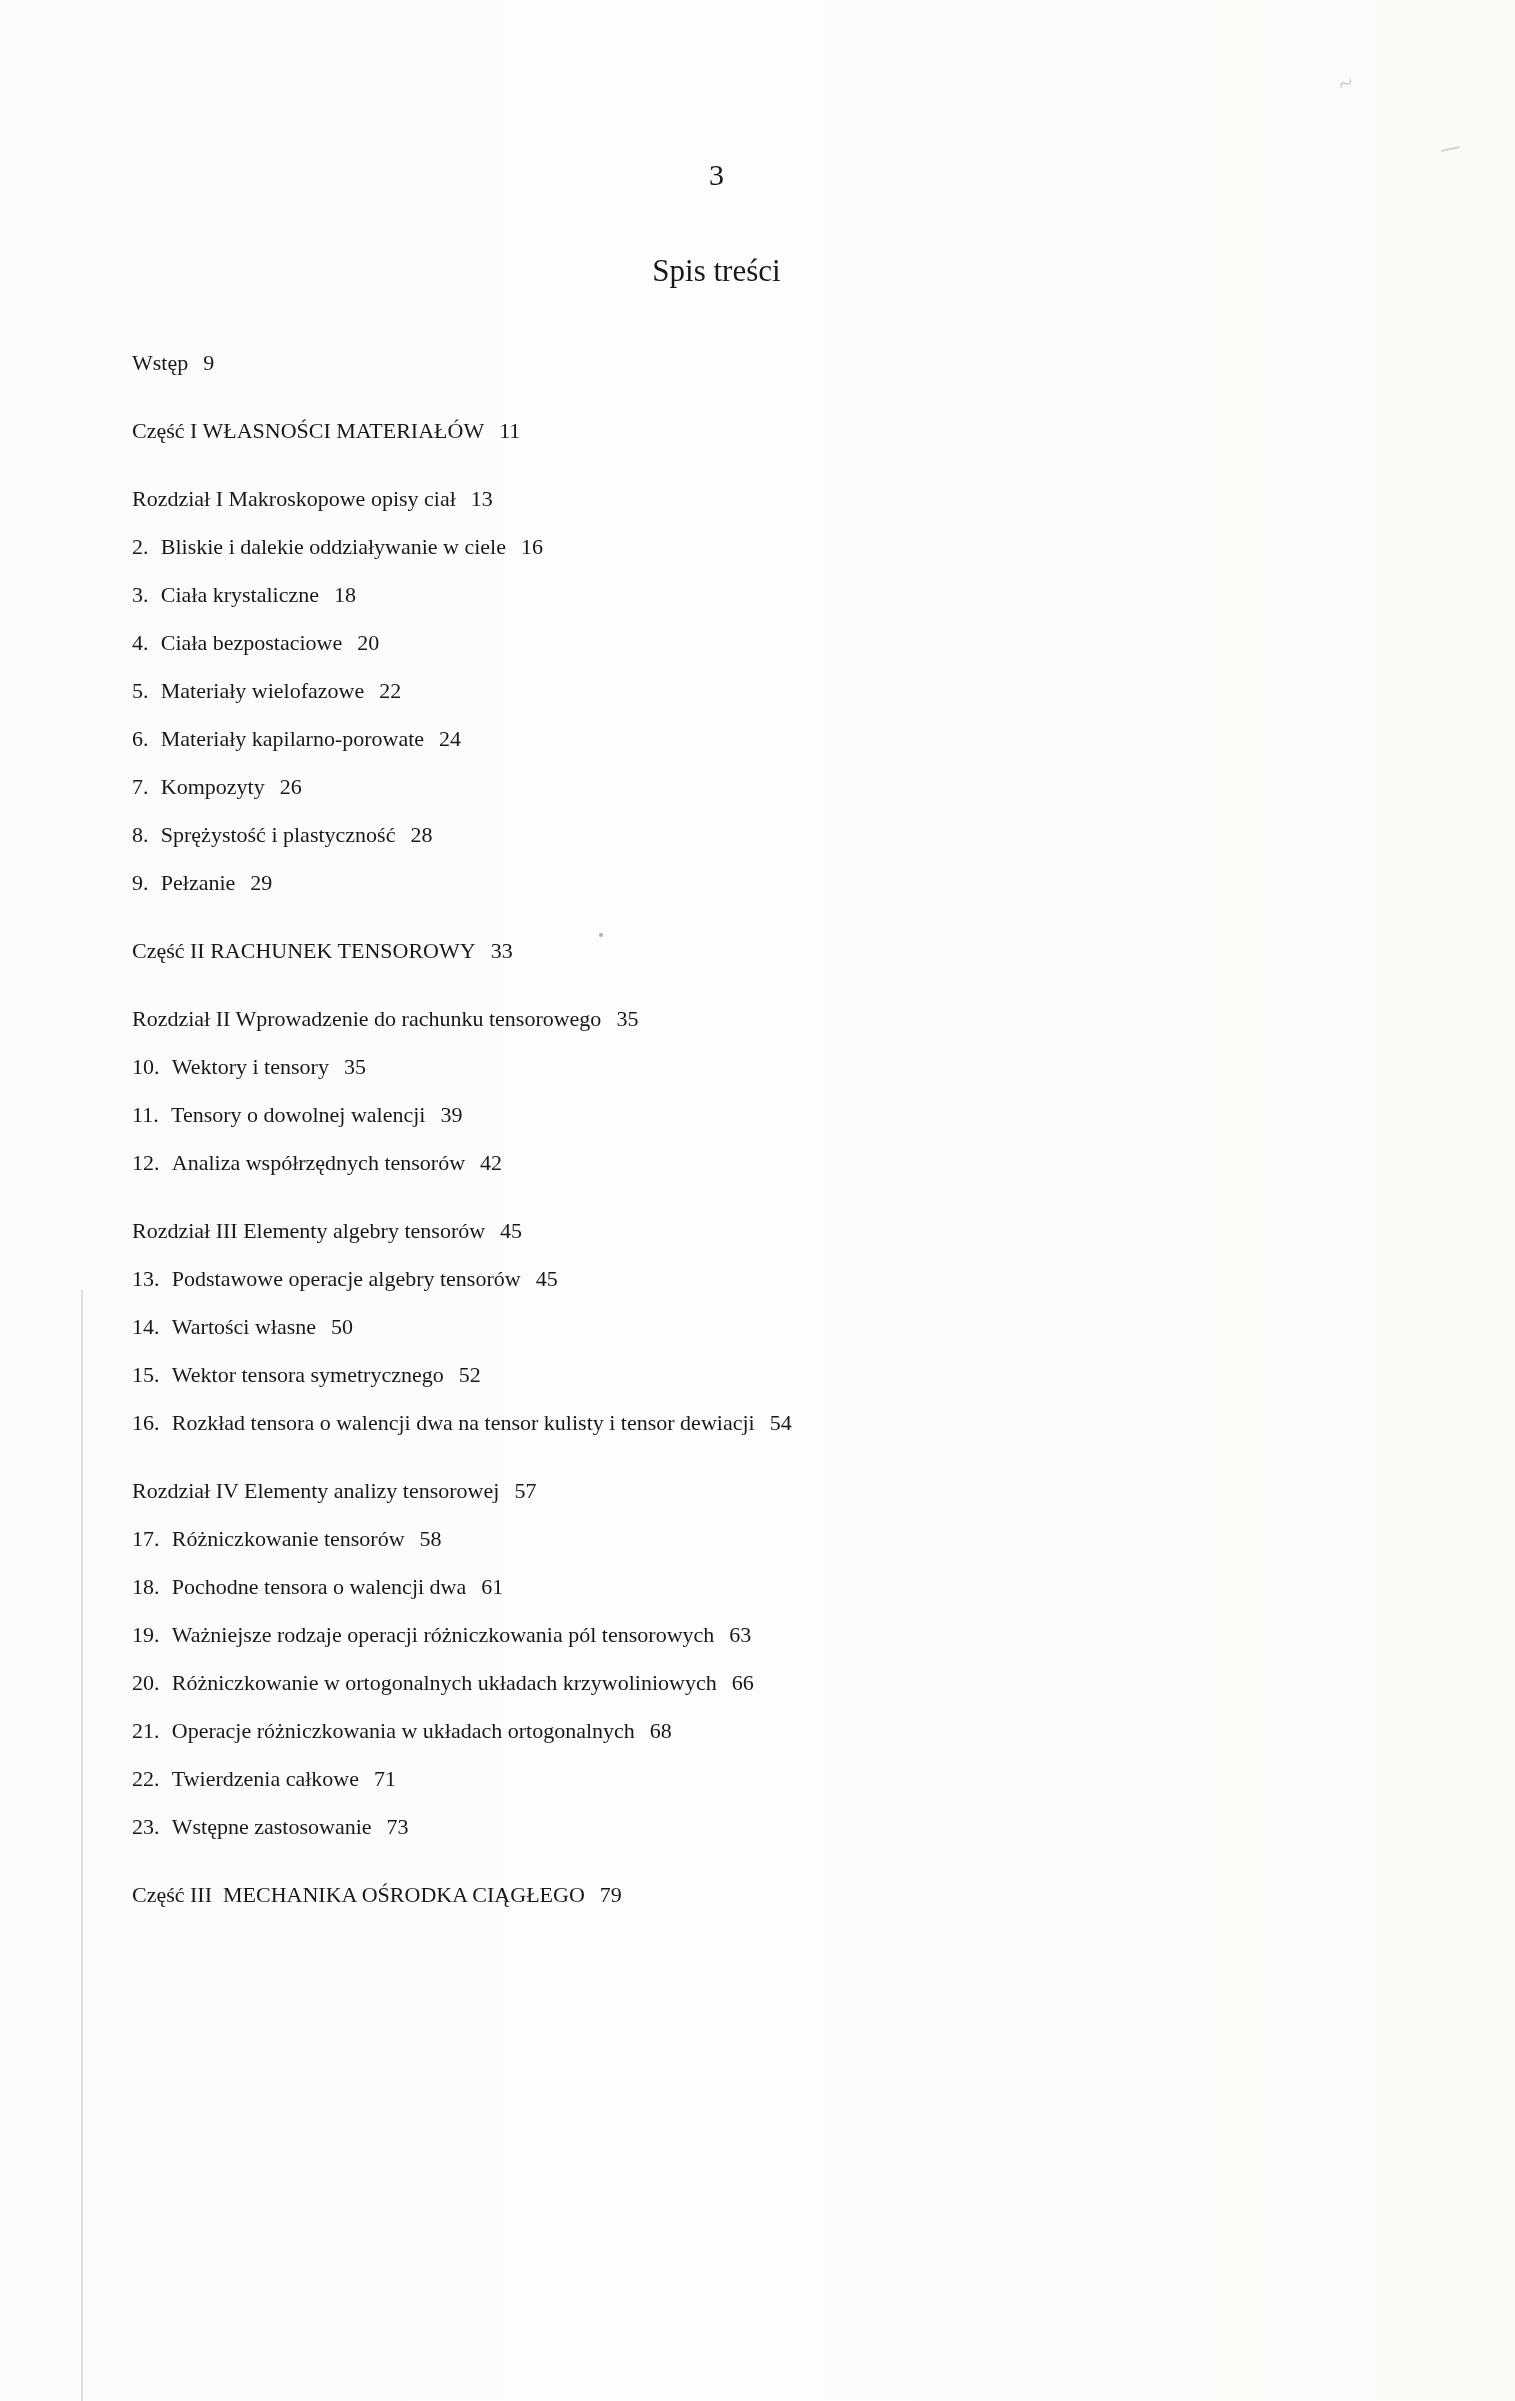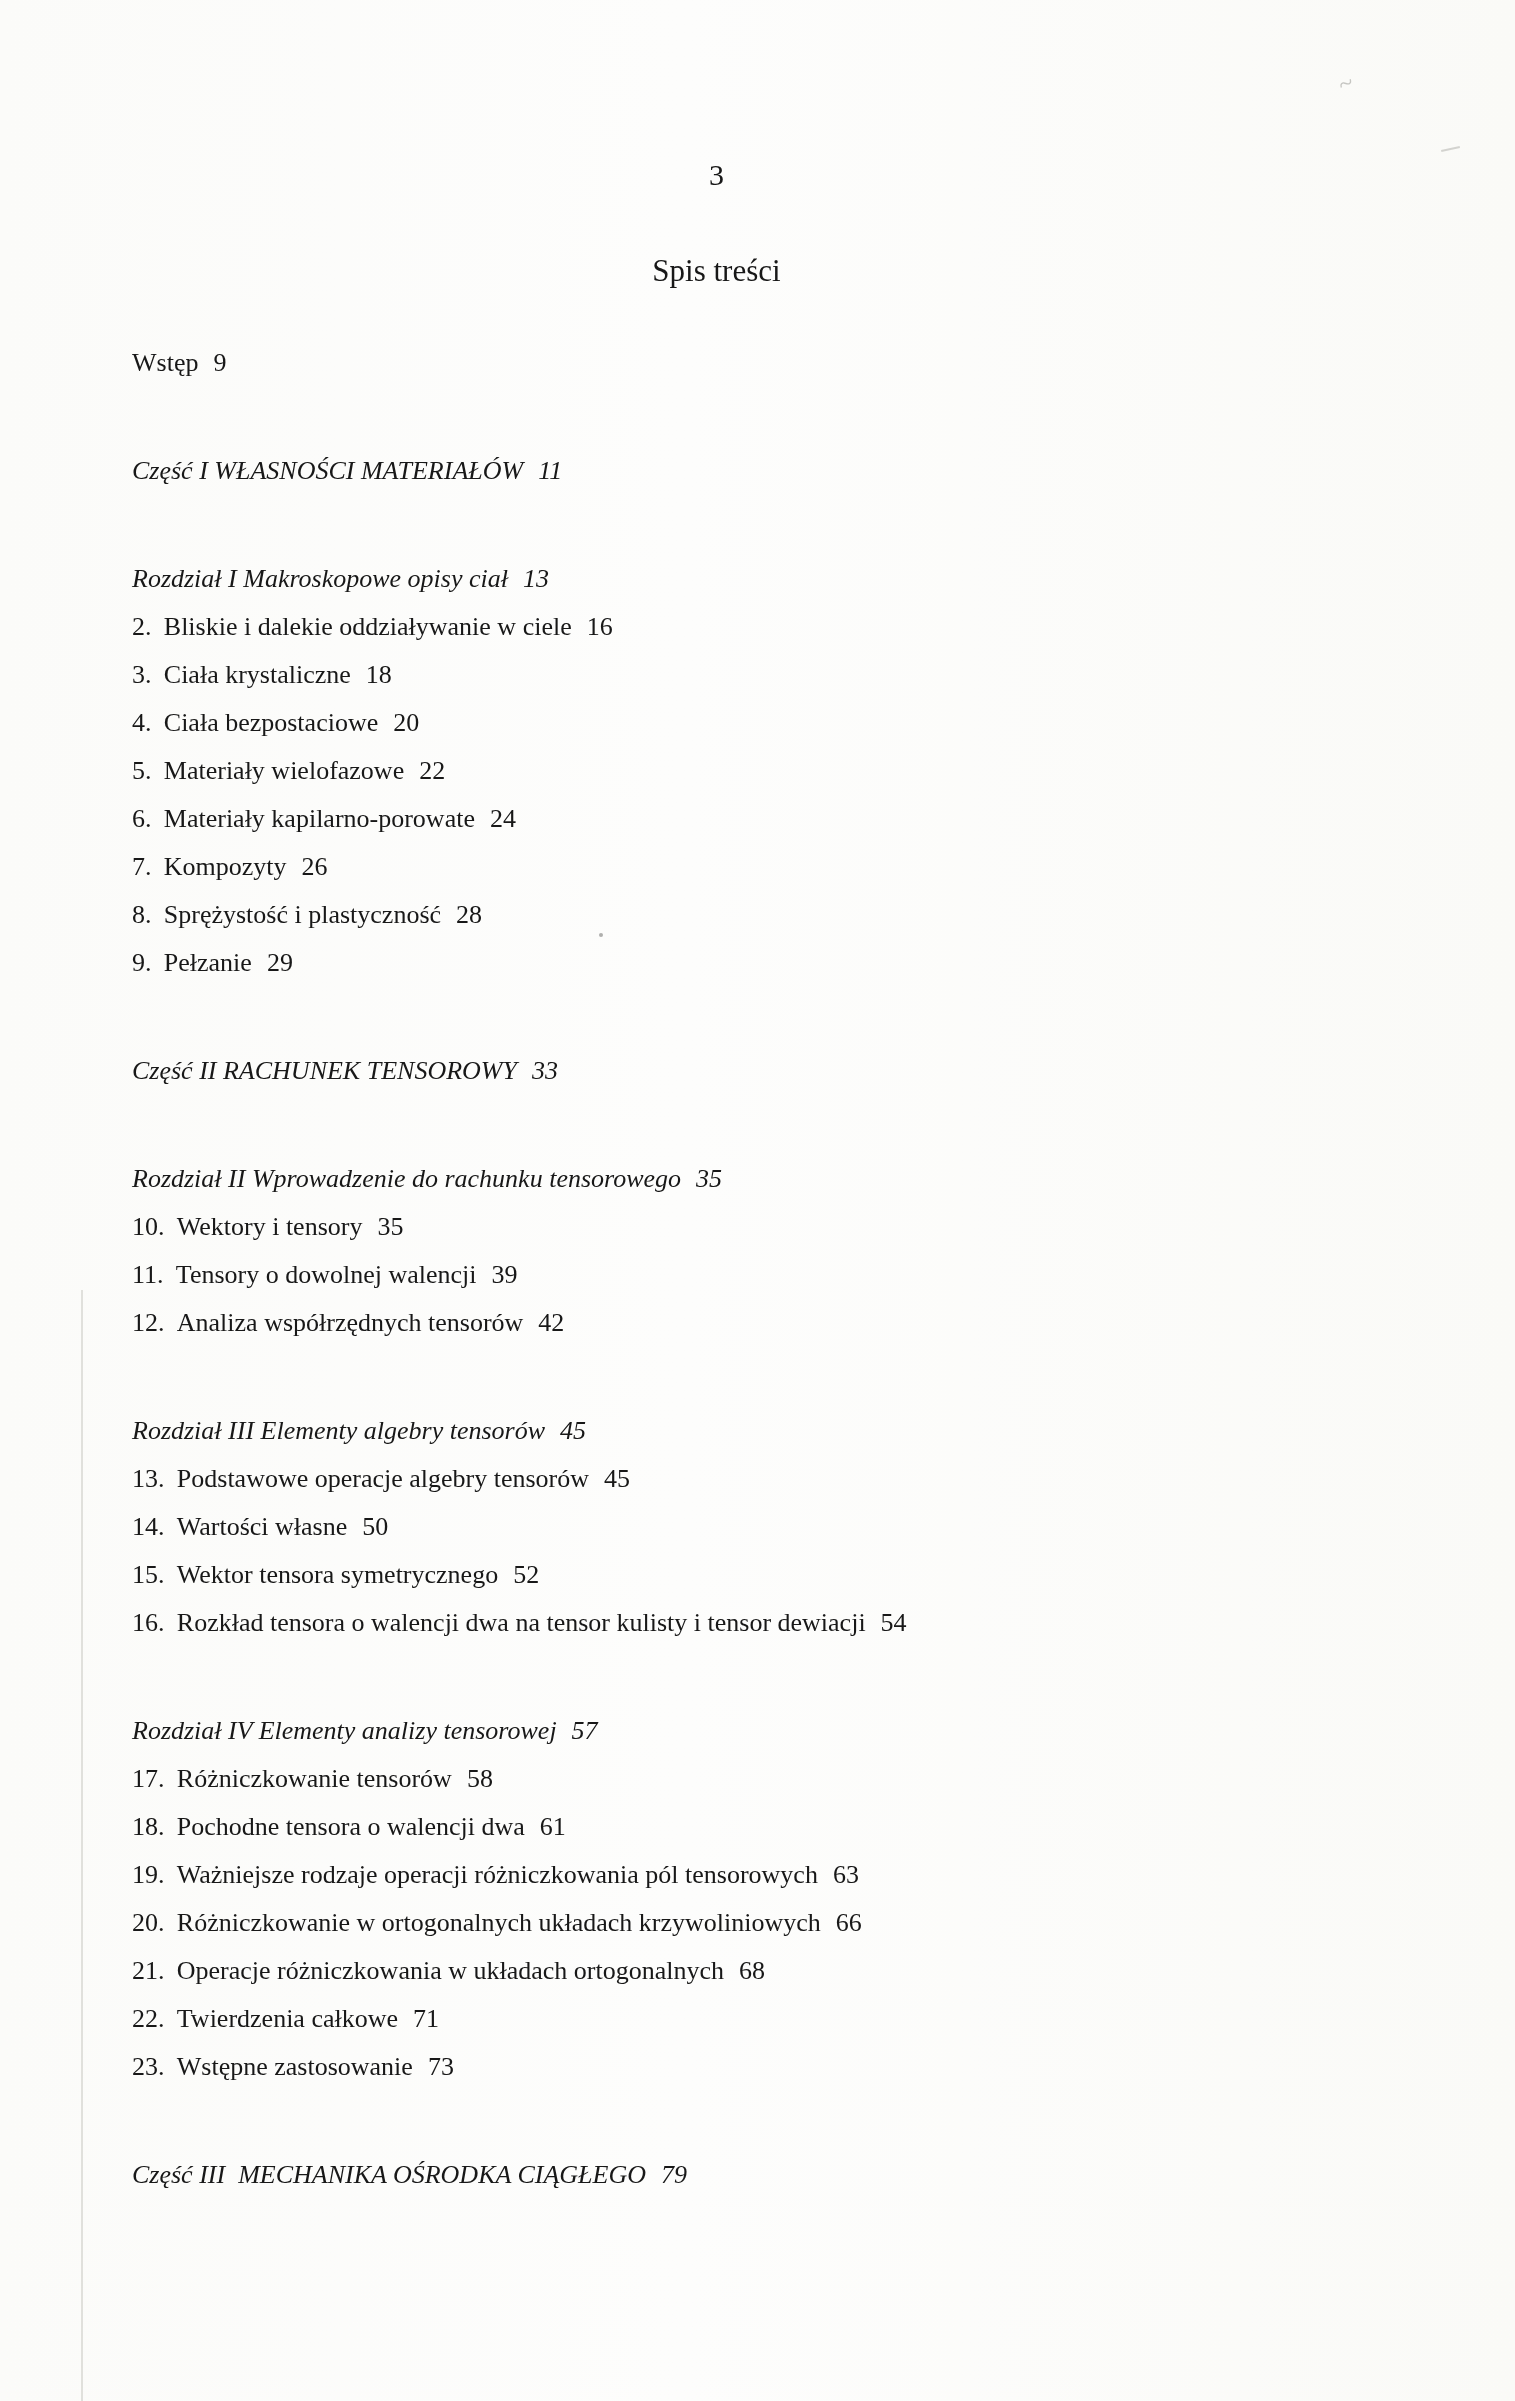--- a/index.html
+++ b/index.html
@@ -30,29 +30,28 @@
   }
   .doc-title {
     margin-top: 48px;
     text-align: center;
     font-size: 31px;
     font-weight: normal;
     line-height: 48px;
   }
   .toc {
     margin-top: 44px;
-    font-size: 26px;
+    font-size: 22px;
   }
   .line {
     line-height: 48px;
     white-space: nowrap;
   }
   .line.gap {
-    margin-top: 60px;
-    font-style: italic;
+    margin-top: 20px;
   }
   .num {
     margin-right: 12.3px;
   }
   .lbl {
     white-space: pre;
   }
   .pg {
     margin-left: 15px;
   }

